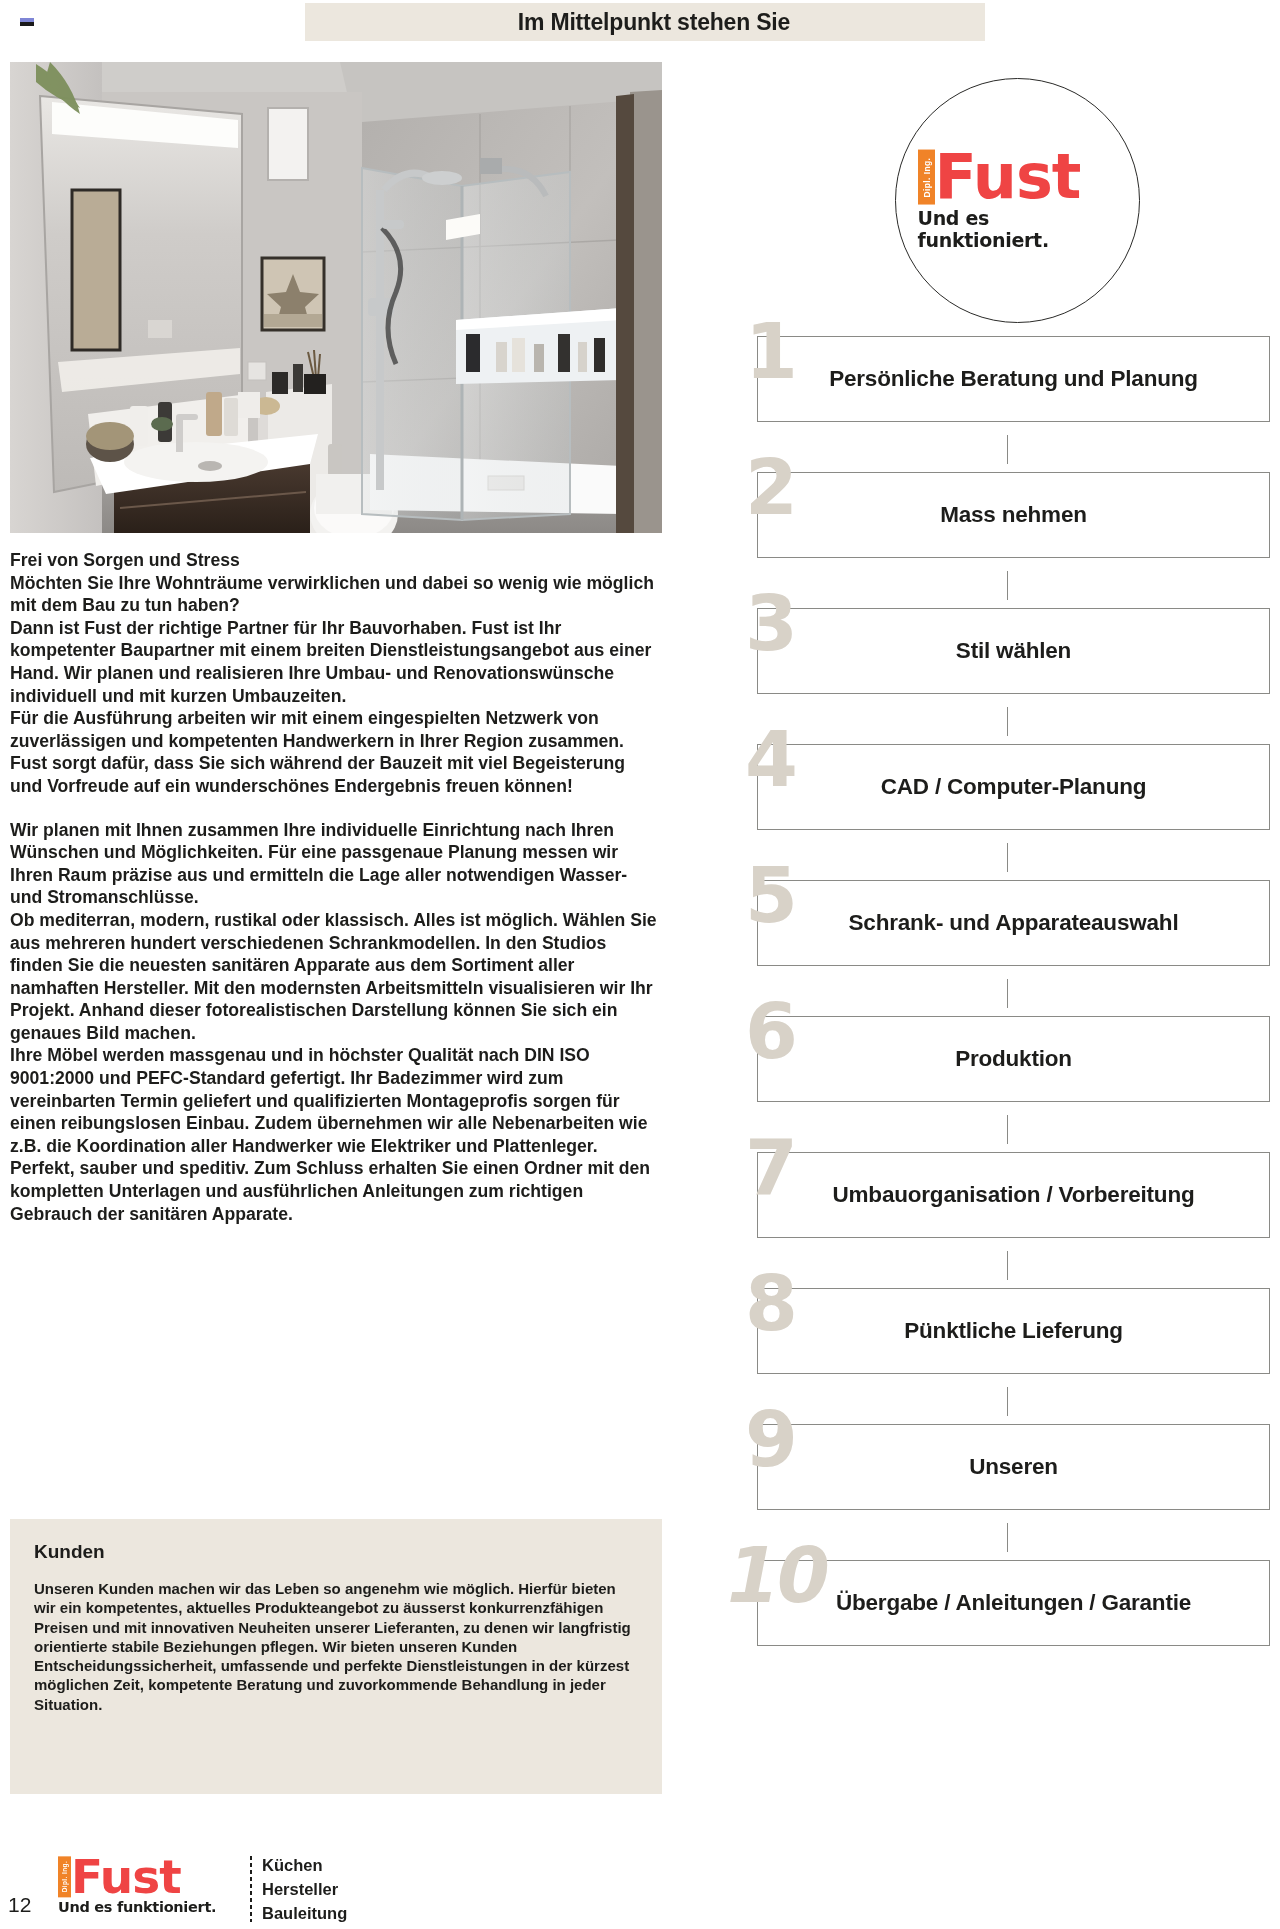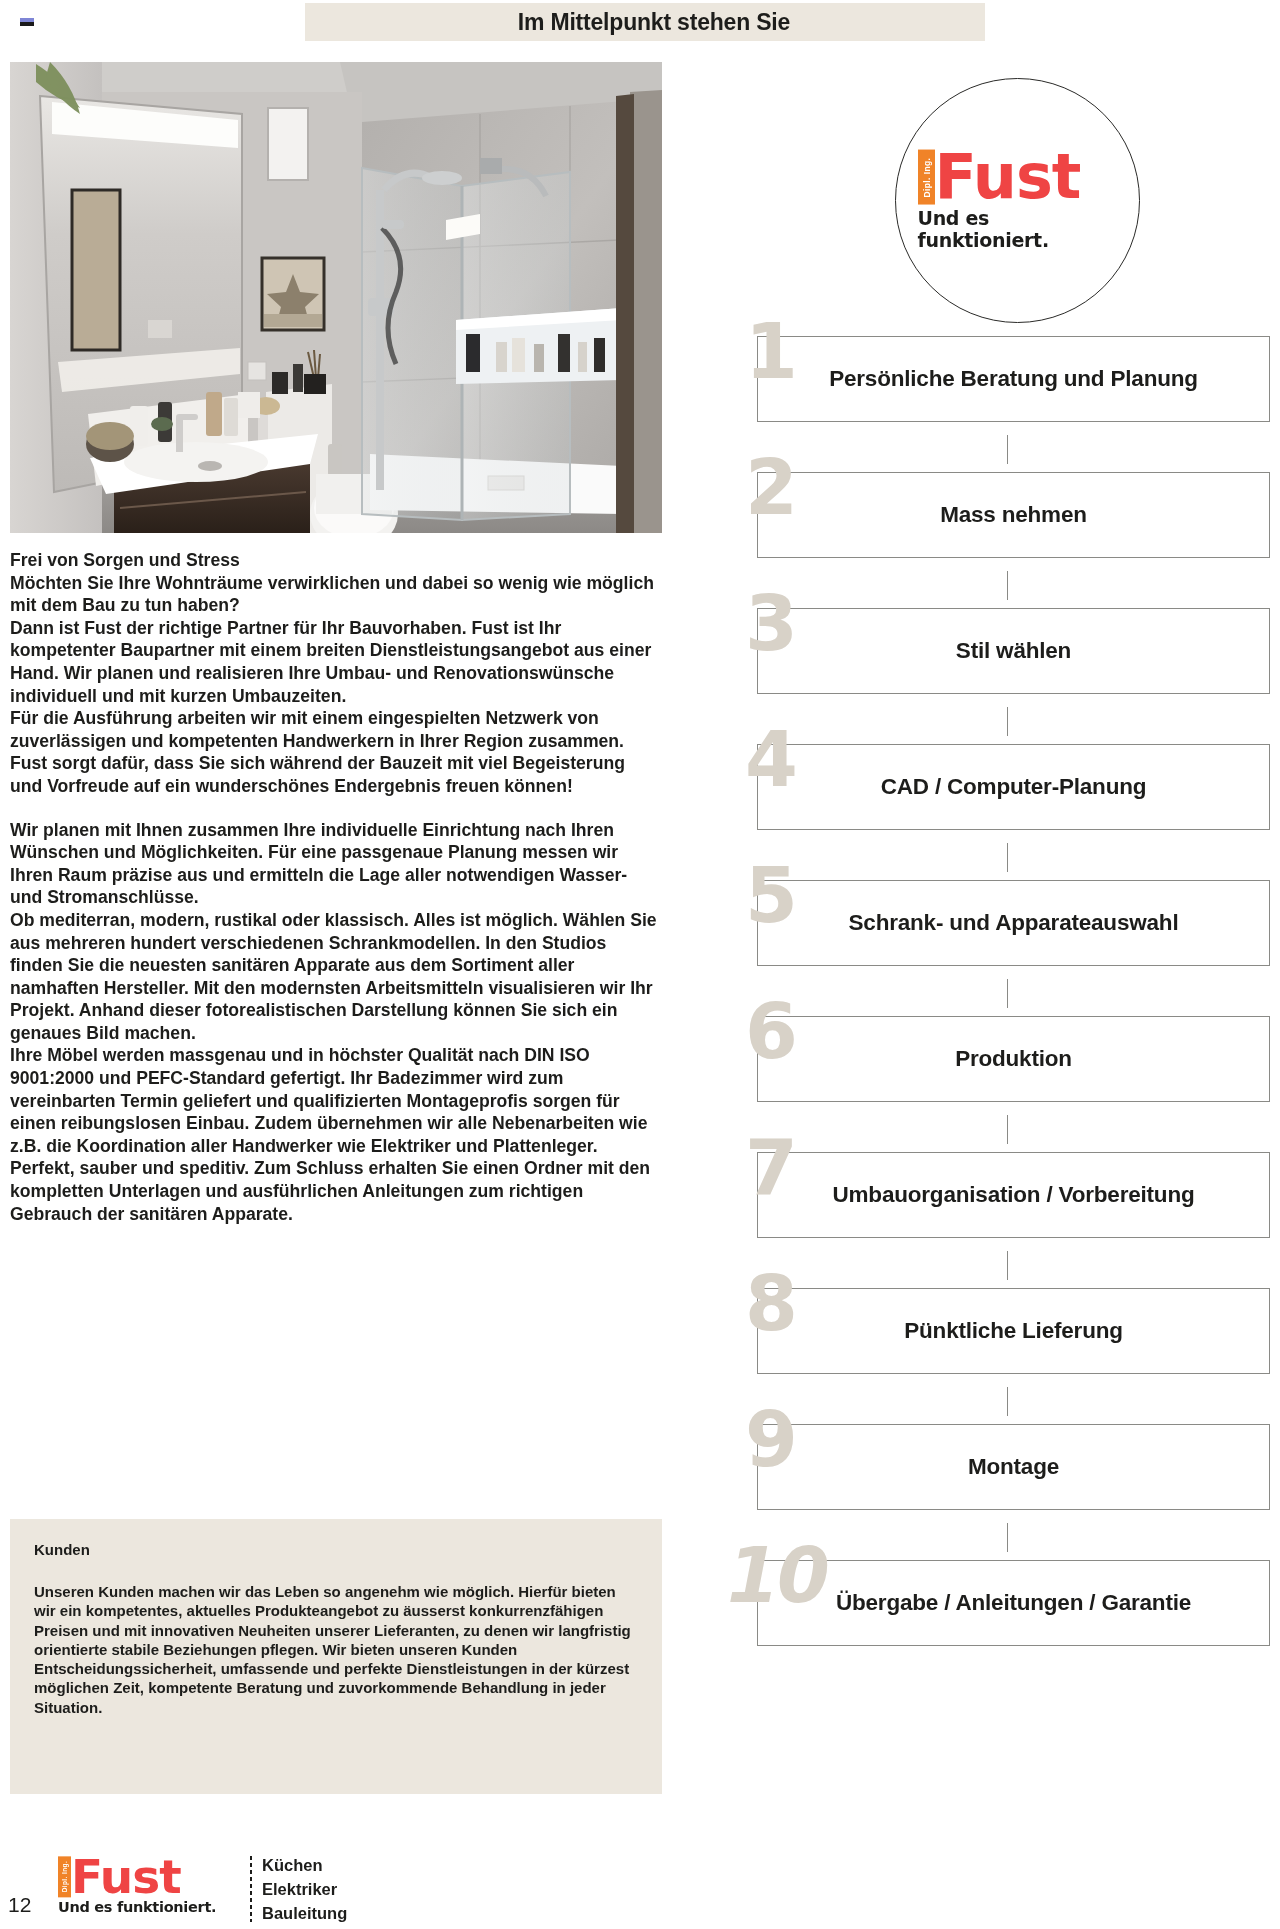--- a/index.html
+++ b/index.html
@@ -77,24 +77,24 @@
 
   
   .kunden-box {
     position: absolute;
     left: 10px; top: 1519px;
     width: 652px; height: 275px;
     background: #ece7de;
     padding: 22px 24px 0 24px;
   }
   .kunden-title {
-    font-size: 15px;
-    font-weight: bold;
-    color: #1d1d1b;
-    margin-bottom: 24px;
+    font-size: 19px;
+    font-weight: bold;
+    color: #1d1d1b;
+    margin-bottom: 16px;
   }
   .kunden-text {
     font-size: 15px;
     line-height: 1.285;
     font-weight: bold;
     color: #1d1d1b;
   }
 
   
   .footer {
@@ -497,21 +497,21 @@
       <div class="step-num">8</div>
       <div class="step-box">
         <div class="step-label">Pünktliche Lieferung</div>
       </div>
       <div class="step-connector"></div>
     </div>
 
     <div class="step">
       <div class="step-num">9</div>
       <div class="step-box">
-        <div class="step-label">Montage</div>
+        <div class="step-label">Unseren</div>
       </div>
       <div class="step-connector"></div>
     </div>
 
     <div class="step">
       <div class="step-num wide">10</div>
       <div class="step-box">
         <div class="step-label">Übergabe / Anleitungen / Garantie</div>
       </div>
 
@@ -529,18 +529,18 @@
           <div class="word">Fust</div>
         </div>
         <div class="tag">Und es funktioniert.</div>
       </div>
     </div>
 
     <div class="footer-divider"></div>
 
     <div class="footer-services">
       <div>Küchen</div>
-      <div>Elektriker</div>
+      <div>Hersteller</div>
       <div>Bauleitung</div>
     </div>
   </div>
 
 </div>
 
 </body></html>

